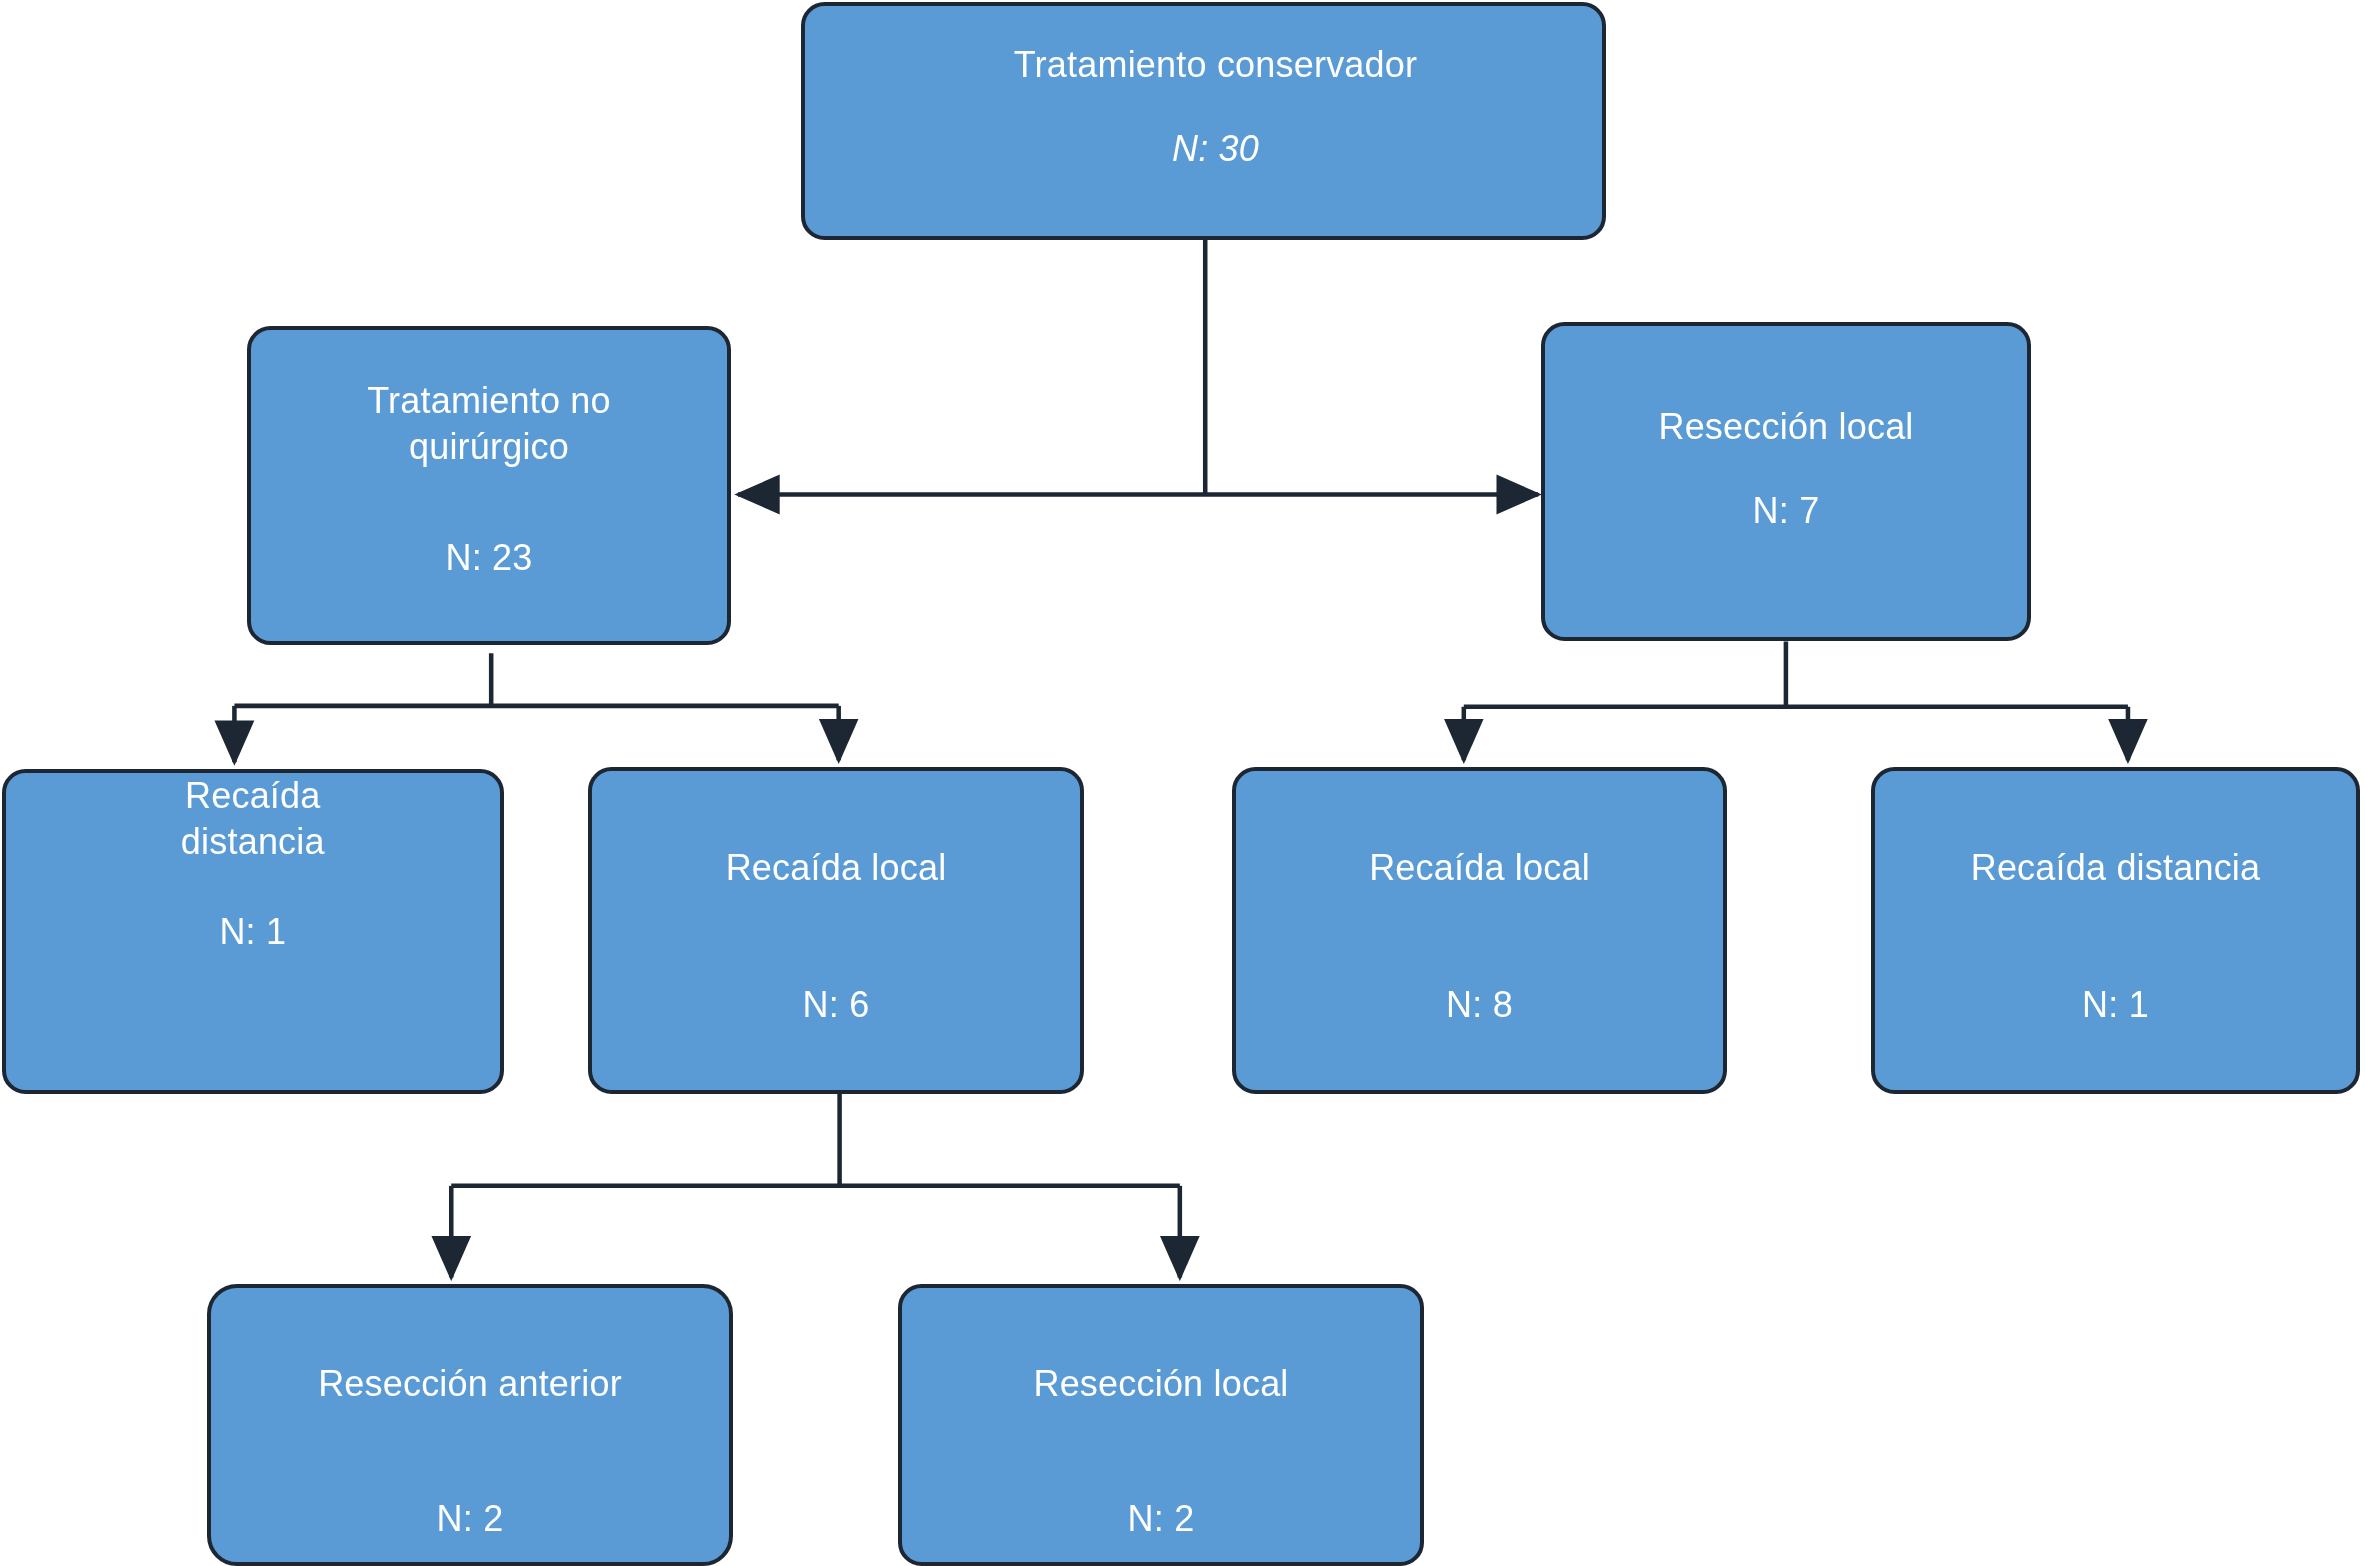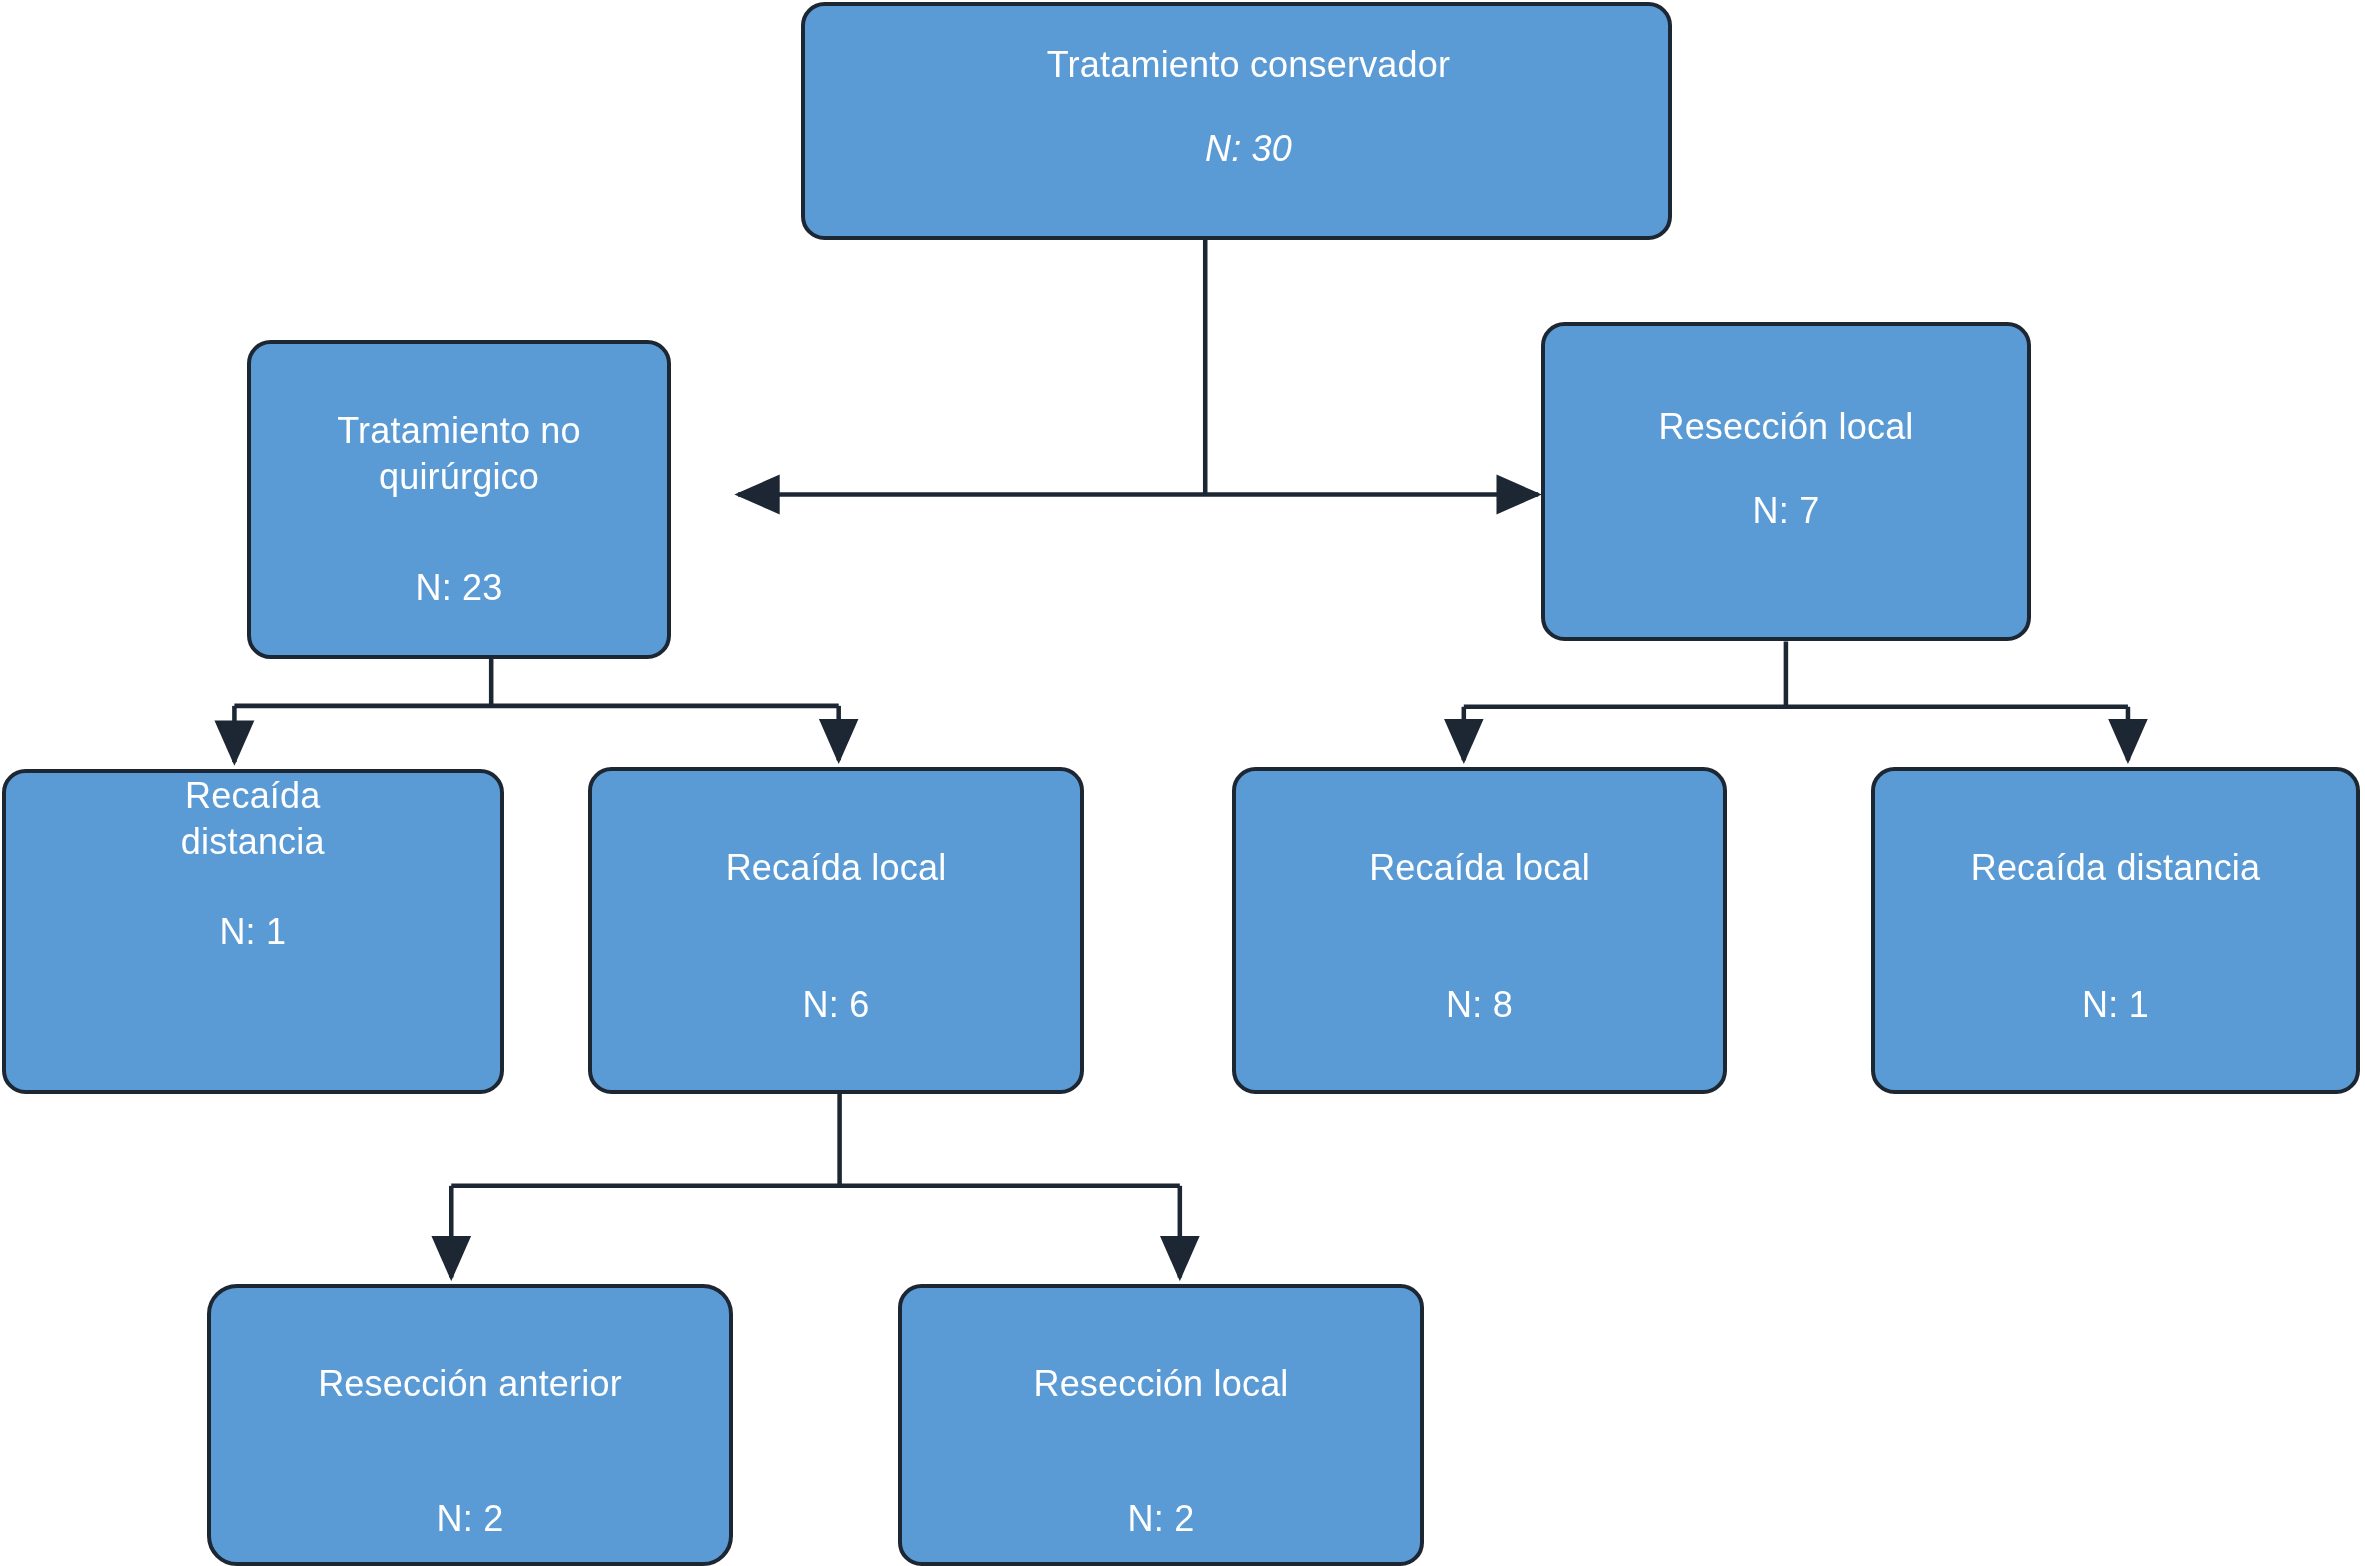--- a/index.html
+++ b/index.html
@@ -43,24 +43,24 @@
     z-index: 2;
   }
   .node .title {
     white-space: pre-line;
     font-size: 36px;
   }
   .node .count {
     font-size: 36px;
   }
   
-  #n-root   { left: 801px;  top: 1.8px;    width: 871px; height: 238px; padding-top: 36px; padding-left: 24px; }
+  #n-root   { left: 801px;  top: 1.8px;    width: 805px; height: 238px; padding-top: 36px; padding-left: 24px; }
   #n-root .count { margin-top: 38px; font-style: italic; }
 
-  #n-nonsurg { left: 247px; top: 340px;  width: 424px; height: 319px; padding-top: 64px; }
+  #n-nonsurg { left: 247px; top: 326px;  width: 484px; height: 319px; padding-top: 48px; }
   #n-nonsurg .count { margin-top: 65px; }
 
   #n-resloc  { left: 1541px; top: 322px; width: 490px; height: 319px; padding-top: 78px; }
   #n-resloc .count { margin-top: 38px; }
 
   #n-r3a { left: 1.8px;    top: 769px; width: 502px; height: 325px; }
   #n-r3a .count { margin-top: 44px; }
 
   #n-r3b { left: 588px;  top: 767px; width: 496px; height: 327px; padding-top: 74px; }
   #n-r3b .count { margin-top: 91px; }

